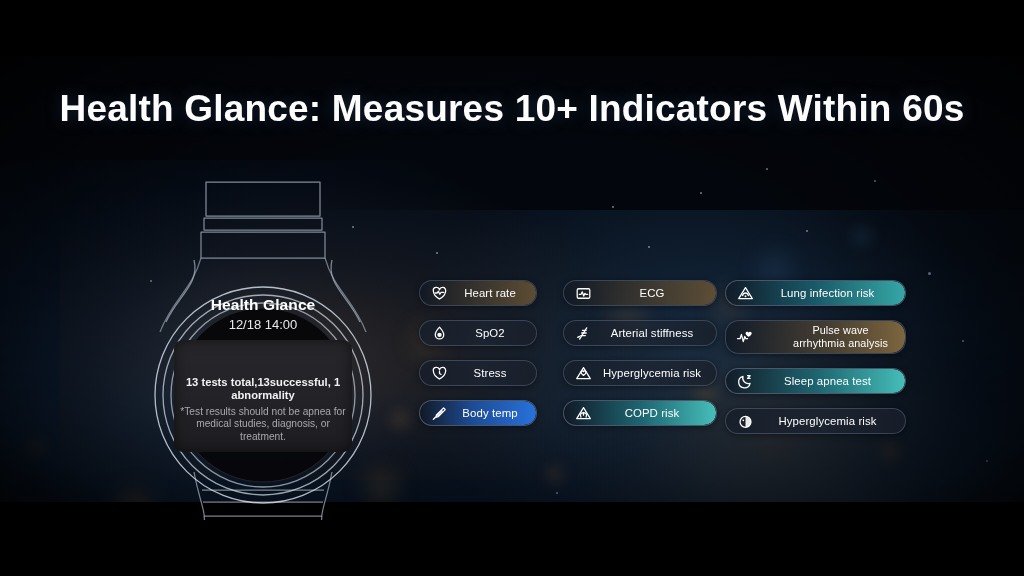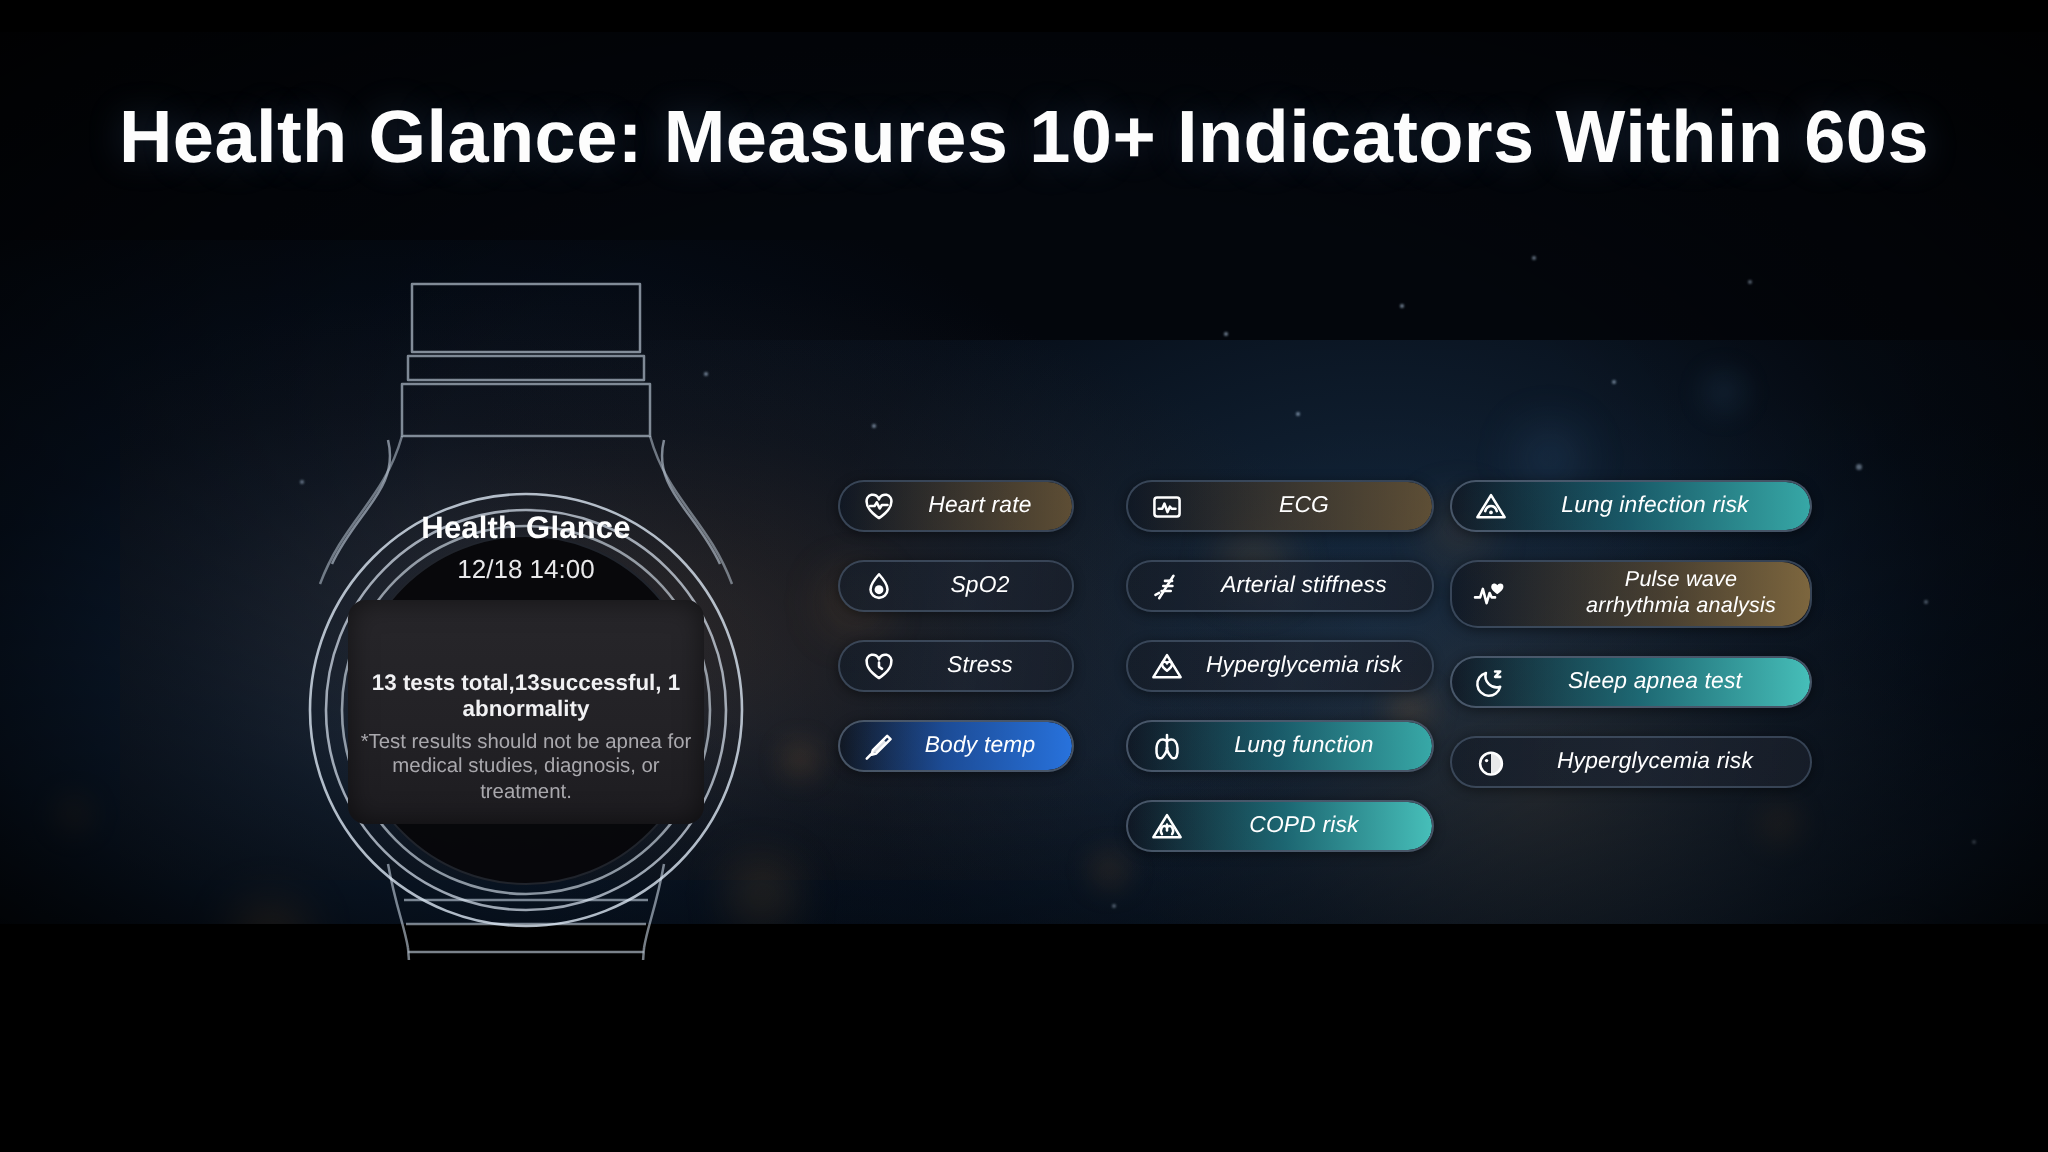--- a/index.html
+++ b/index.html
@@ -4,20 +4,21 @@
 <style>
   * { margin:0; padding:0; box-sizing:border-box; }
   html, body { width:1024px; height:576px; overflow:hidden; background:#000; }
   body { font-family:"Liberation Sans", sans-serif; }
 
   .stage {
     position:relative;
     width:1024px; height:480px;
     background:#03060c;
     overflow:hidden;
+    margin-top:40px;
   }
 
   
   .bg-layer { position:absolute; inset:0; }
 
   .neb-a {
     position:absolute; left:-60px; top:120px; width:700px; height:560px;
     background:radial-gradient(ellipse at 35% 45%, rgba(20,46,78,.95) 0%, rgba(10,26,48,.55) 38%, rgba(3,8,16,0) 70%);
   }
   .neb-b {
@@ -79,21 +80,21 @@
   }
   .c-big { position:absolute; top:10px; left:0; width:178px; text-align:center;
            font-size:19px; font-weight:bold; color:#ee2a44; letter-spacing:.1px; }
   .c-sub { position:absolute; top:36px; left:6px; width:166px; text-align:center;
            font-size:11.2px; font-weight:bold; color:#f1f1f3; line-height:13px; }
   .c-note{ position:absolute; top:66px; left:6px; width:166px; text-align:center;
            font-size:10.2px; color:#a9a8ad; line-height:12.4px; }
 
   
   .cols { position:absolute; left:0; top:0; width:1024px; height:576px; }
-  .col { position:absolute; display:flex; flex-direction:column; gap:14px;font-style:italic; }
+  .col { position:absolute; display:flex; flex-direction:column; gap:14px; }
   .col1 { left:419px; top:240px; width:118px; }
   .col2 { left:563px; top:240px; width:154px; }
   .col3 { left:725px; top:240px; width:181px; }
 
   .pill {
     position:relative;
     height:26px;
     border-radius:14px;
     display:flex; align-items:center;
     border:1px solid rgba(150,175,205,.30);
@@ -298,31 +299,20 @@
         <div class="pill v-dark">
           <div class="grad"></div>
           <span class="ico">
             <svg viewBox="0 0 20 20" width="17" height="17">
               <path fill="none" stroke="#fff" stroke-width="1.5" stroke-linecap="round" stroke-linejoin="round" d="M10 3L18 16H2z"></path>
               <path fill="none" stroke="#fff" stroke-width="1.5" stroke-linecap="round" stroke-linejoin="round" d="M10 12.2S7.1 10.2 7.1 8.6A1.5 1.5 0 0 1 10 7.9a1.5 1.5 0 0 1 2.9.7c0 1.6-2.9 3.6-2.9 3.6z"></path>
             </svg>
           </span>
           <span class="lbl">Hyperglycemia risk</span>
         </div>
-        <div class="pill v-teal">
-          <div class="grad"></div>
-          <span class="ico">
-            <svg viewBox="0 0 20 20" width="17" height="17">
-              <path fill="none" stroke="#fff" stroke-width="1.5" stroke-linecap="round" stroke-linejoin="round" d="M10 3v8"></path>
-              <path fill="none" stroke="#fff" stroke-width="1.5" stroke-linecap="round" stroke-linejoin="round" d="M10 6.6C9 5.6 6.6 5 5.2 6.6 3.6 8.4 3.4 13 4.4 15.6c.5 1.3 2.2 1.4 3 .4.9-1.1 2.6-3.4 2.6-5.6"></path>
-              <path fill="none" stroke="#fff" stroke-width="1.5" stroke-linecap="round" stroke-linejoin="round" d="M10 6.6c1-1 3.4-1.6 4.8 0 1.6 1.8 1.8 6.4.8 9-.5 1.3-2.2 1.4-3 .4-.9-1.1-2.6-3.4-2.6-5.6"></path>
-            </svg>
-          </span>
-          <span class="lbl">Lung function</span>
-        </div>
         <div class="pill v-teal2">
           <div class="grad"></div>
           <span class="ico">
             <svg viewBox="0 0 20 20" width="17" height="17">
               <path fill="none" stroke="#fff" stroke-width="1.5" stroke-linecap="round" stroke-linejoin="round" d="M10 3L18 16H2z"></path>
               <path fill="none" stroke="#fff" stroke-width="1.5" stroke-linecap="round" stroke-linejoin="round" d="M10 8.6v3.4"></path>
               <path fill="none" stroke="#fff" stroke-width="1.5" stroke-linecap="round" stroke-linejoin="round" d="M10 10c-.7-.7-2.2-1-3 .2-.7 1.1-.6 3 0 4"></path>
               <path fill="none" stroke="#fff" stroke-width="1.5" stroke-linecap="round" stroke-linejoin="round" d="M10 10c.7-.7 2.2-1 3 .2.7 1.1.6 3 0 4"></path>
             </svg>
           </span>

